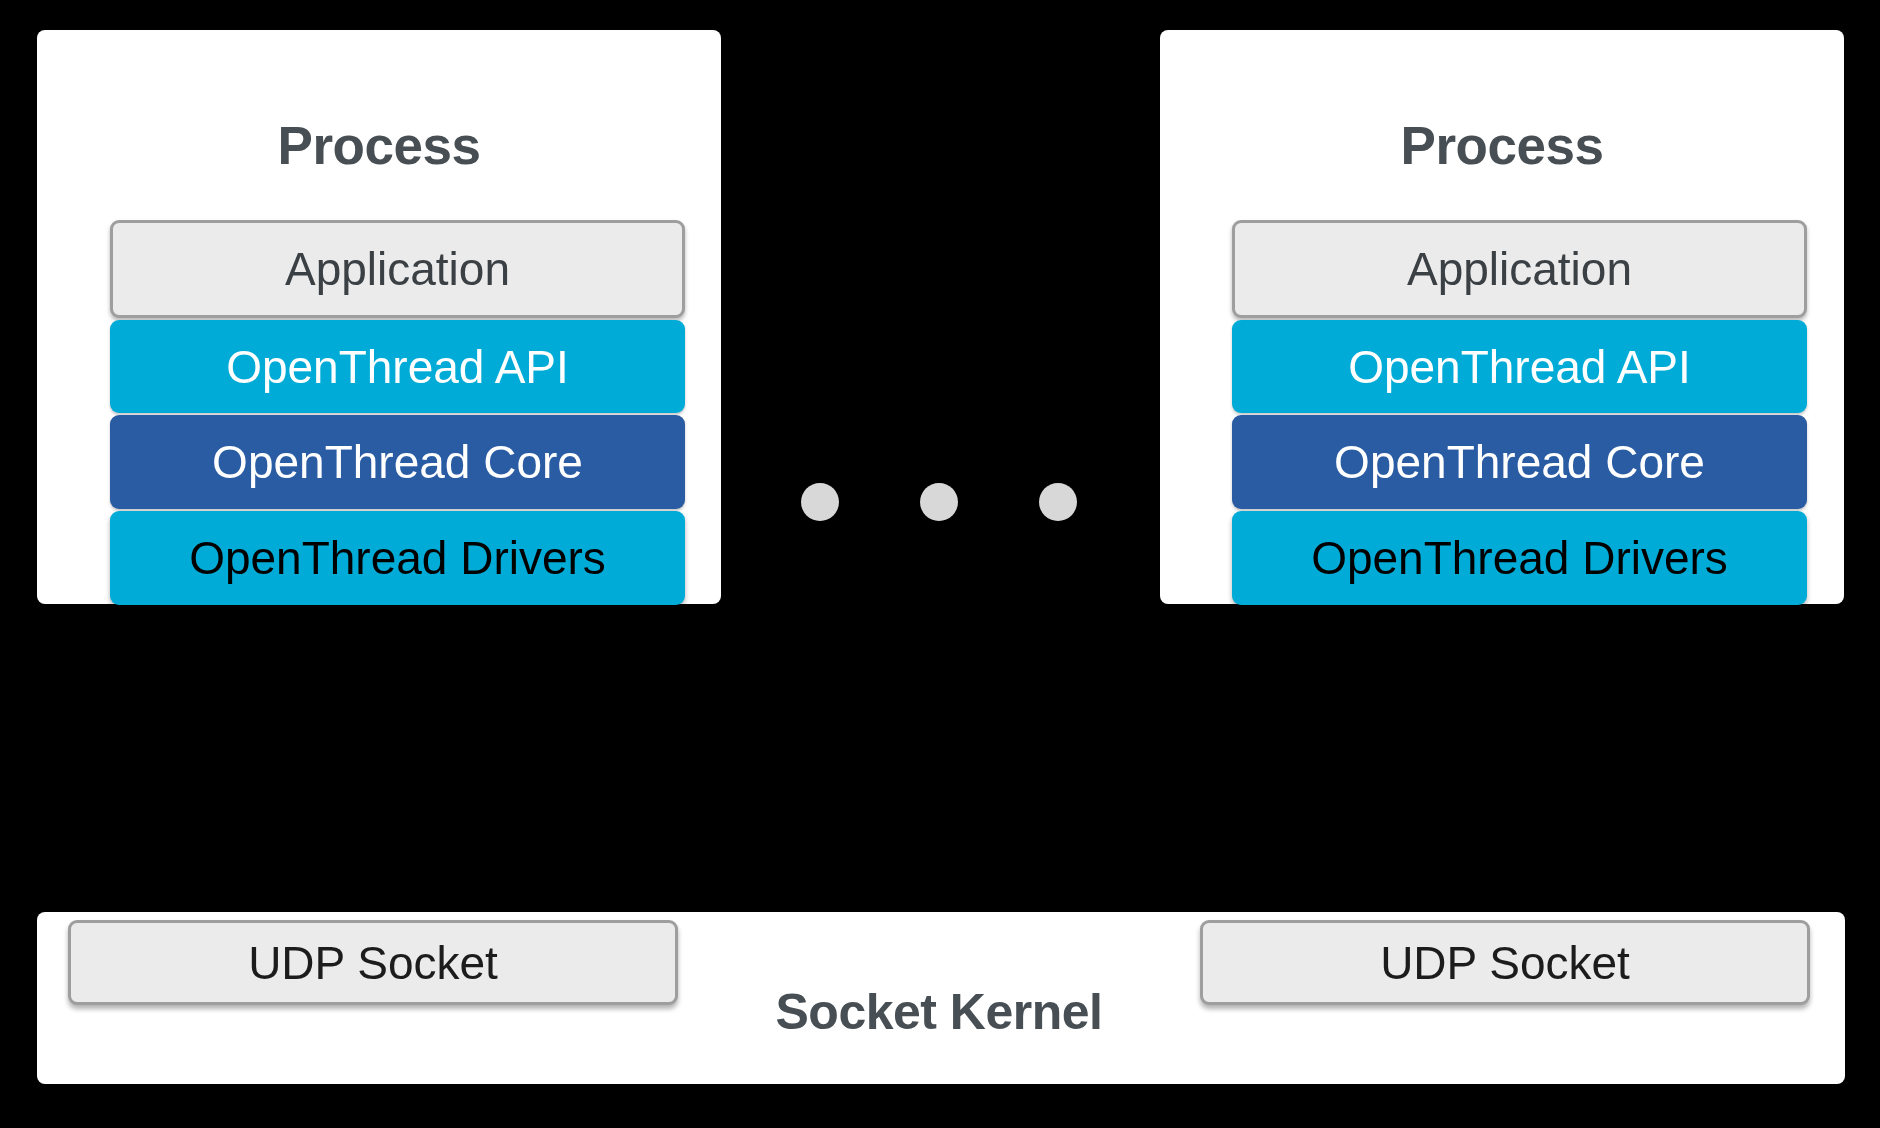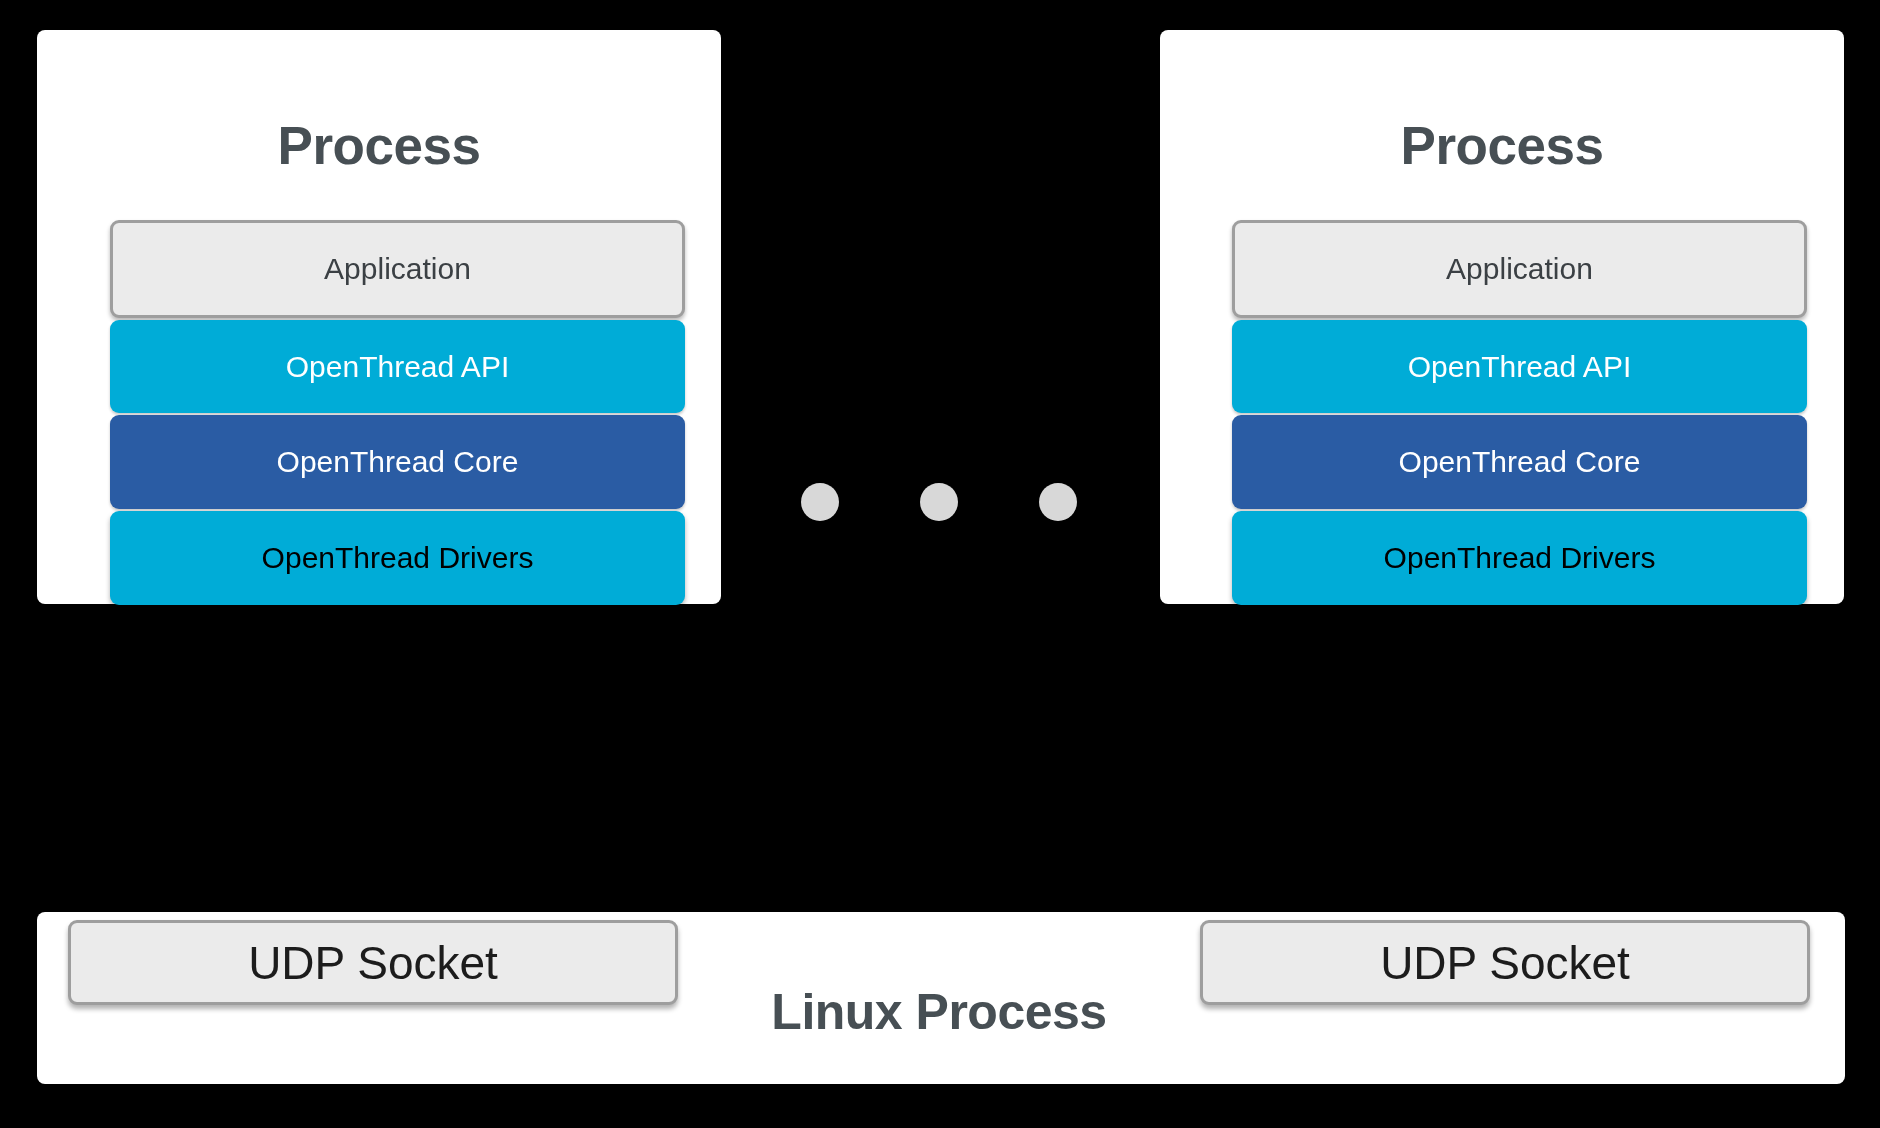--- a/index.html
+++ b/index.html
@@ -40,21 +40,21 @@
   }
   .bar {
     position: absolute;
     left: 0;
     right: 0;
     display: flex;
     align-items: center;
     justify-content: center;
     border-radius: 9px;
     box-sizing: border-box;
-    font-size: 30px;
+    font-size: 46px;
     line-height: 1;
     white-space: nowrap;
     margin-left: 32px;
   }
   .bar.app {
     background: #ebebeb;
     border: 3px solid #9e9e9e;
     color: #3b4044;
     box-shadow: 0 3px 4px rgba(0,0,0,0.28);
   }
@@ -181,15 +181,15 @@
   </div>
 
   <div class="socket-box" style="left:68px; top:920px; width:610px; height:85px;">
     <span>UDP Socket</span>
   </div>
 
   <div class="socket-box" style="left:1200px; top:920px; width:610px; height:85px;">
     <span>UDP Socket</span>
   </div>
 
-  <div class="kernel-title" style="left:678px; top:983px; width:522px;">Linux Process</div>
+  <div class="kernel-title" style="left:678px; top:983px; width:522px;">Socket Kernel</div>
 
 </div>
 
 </body></html>

